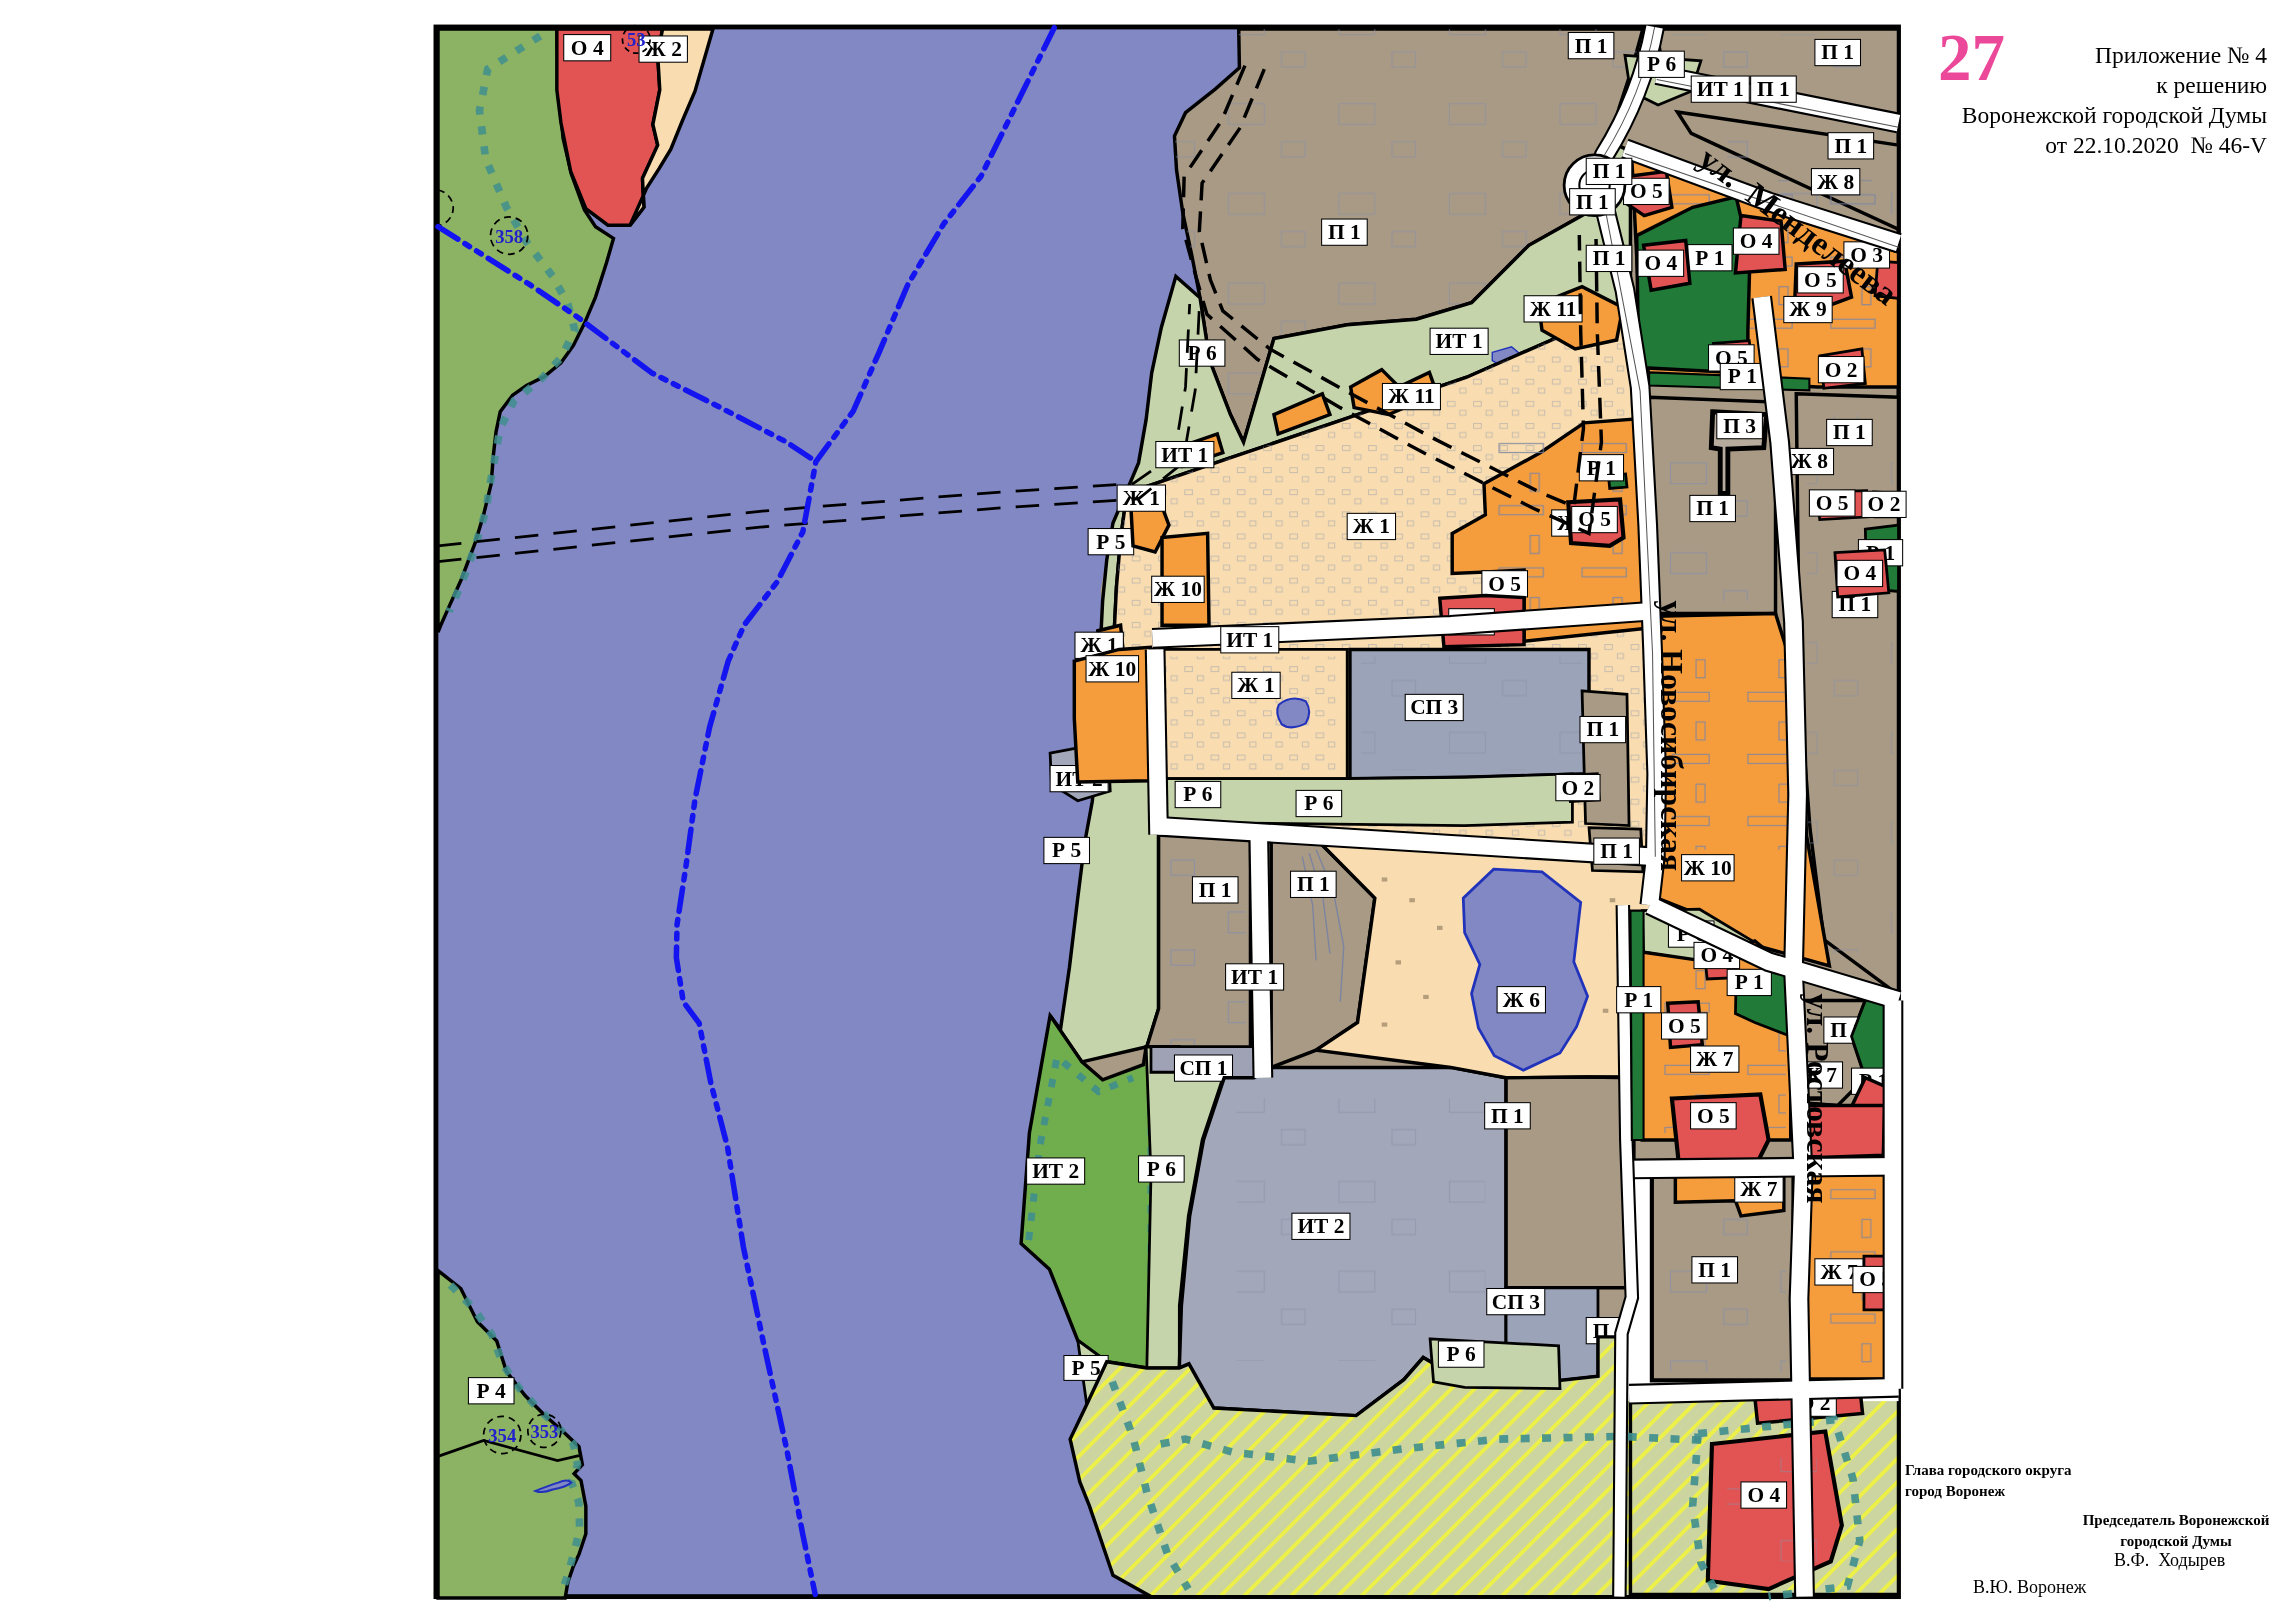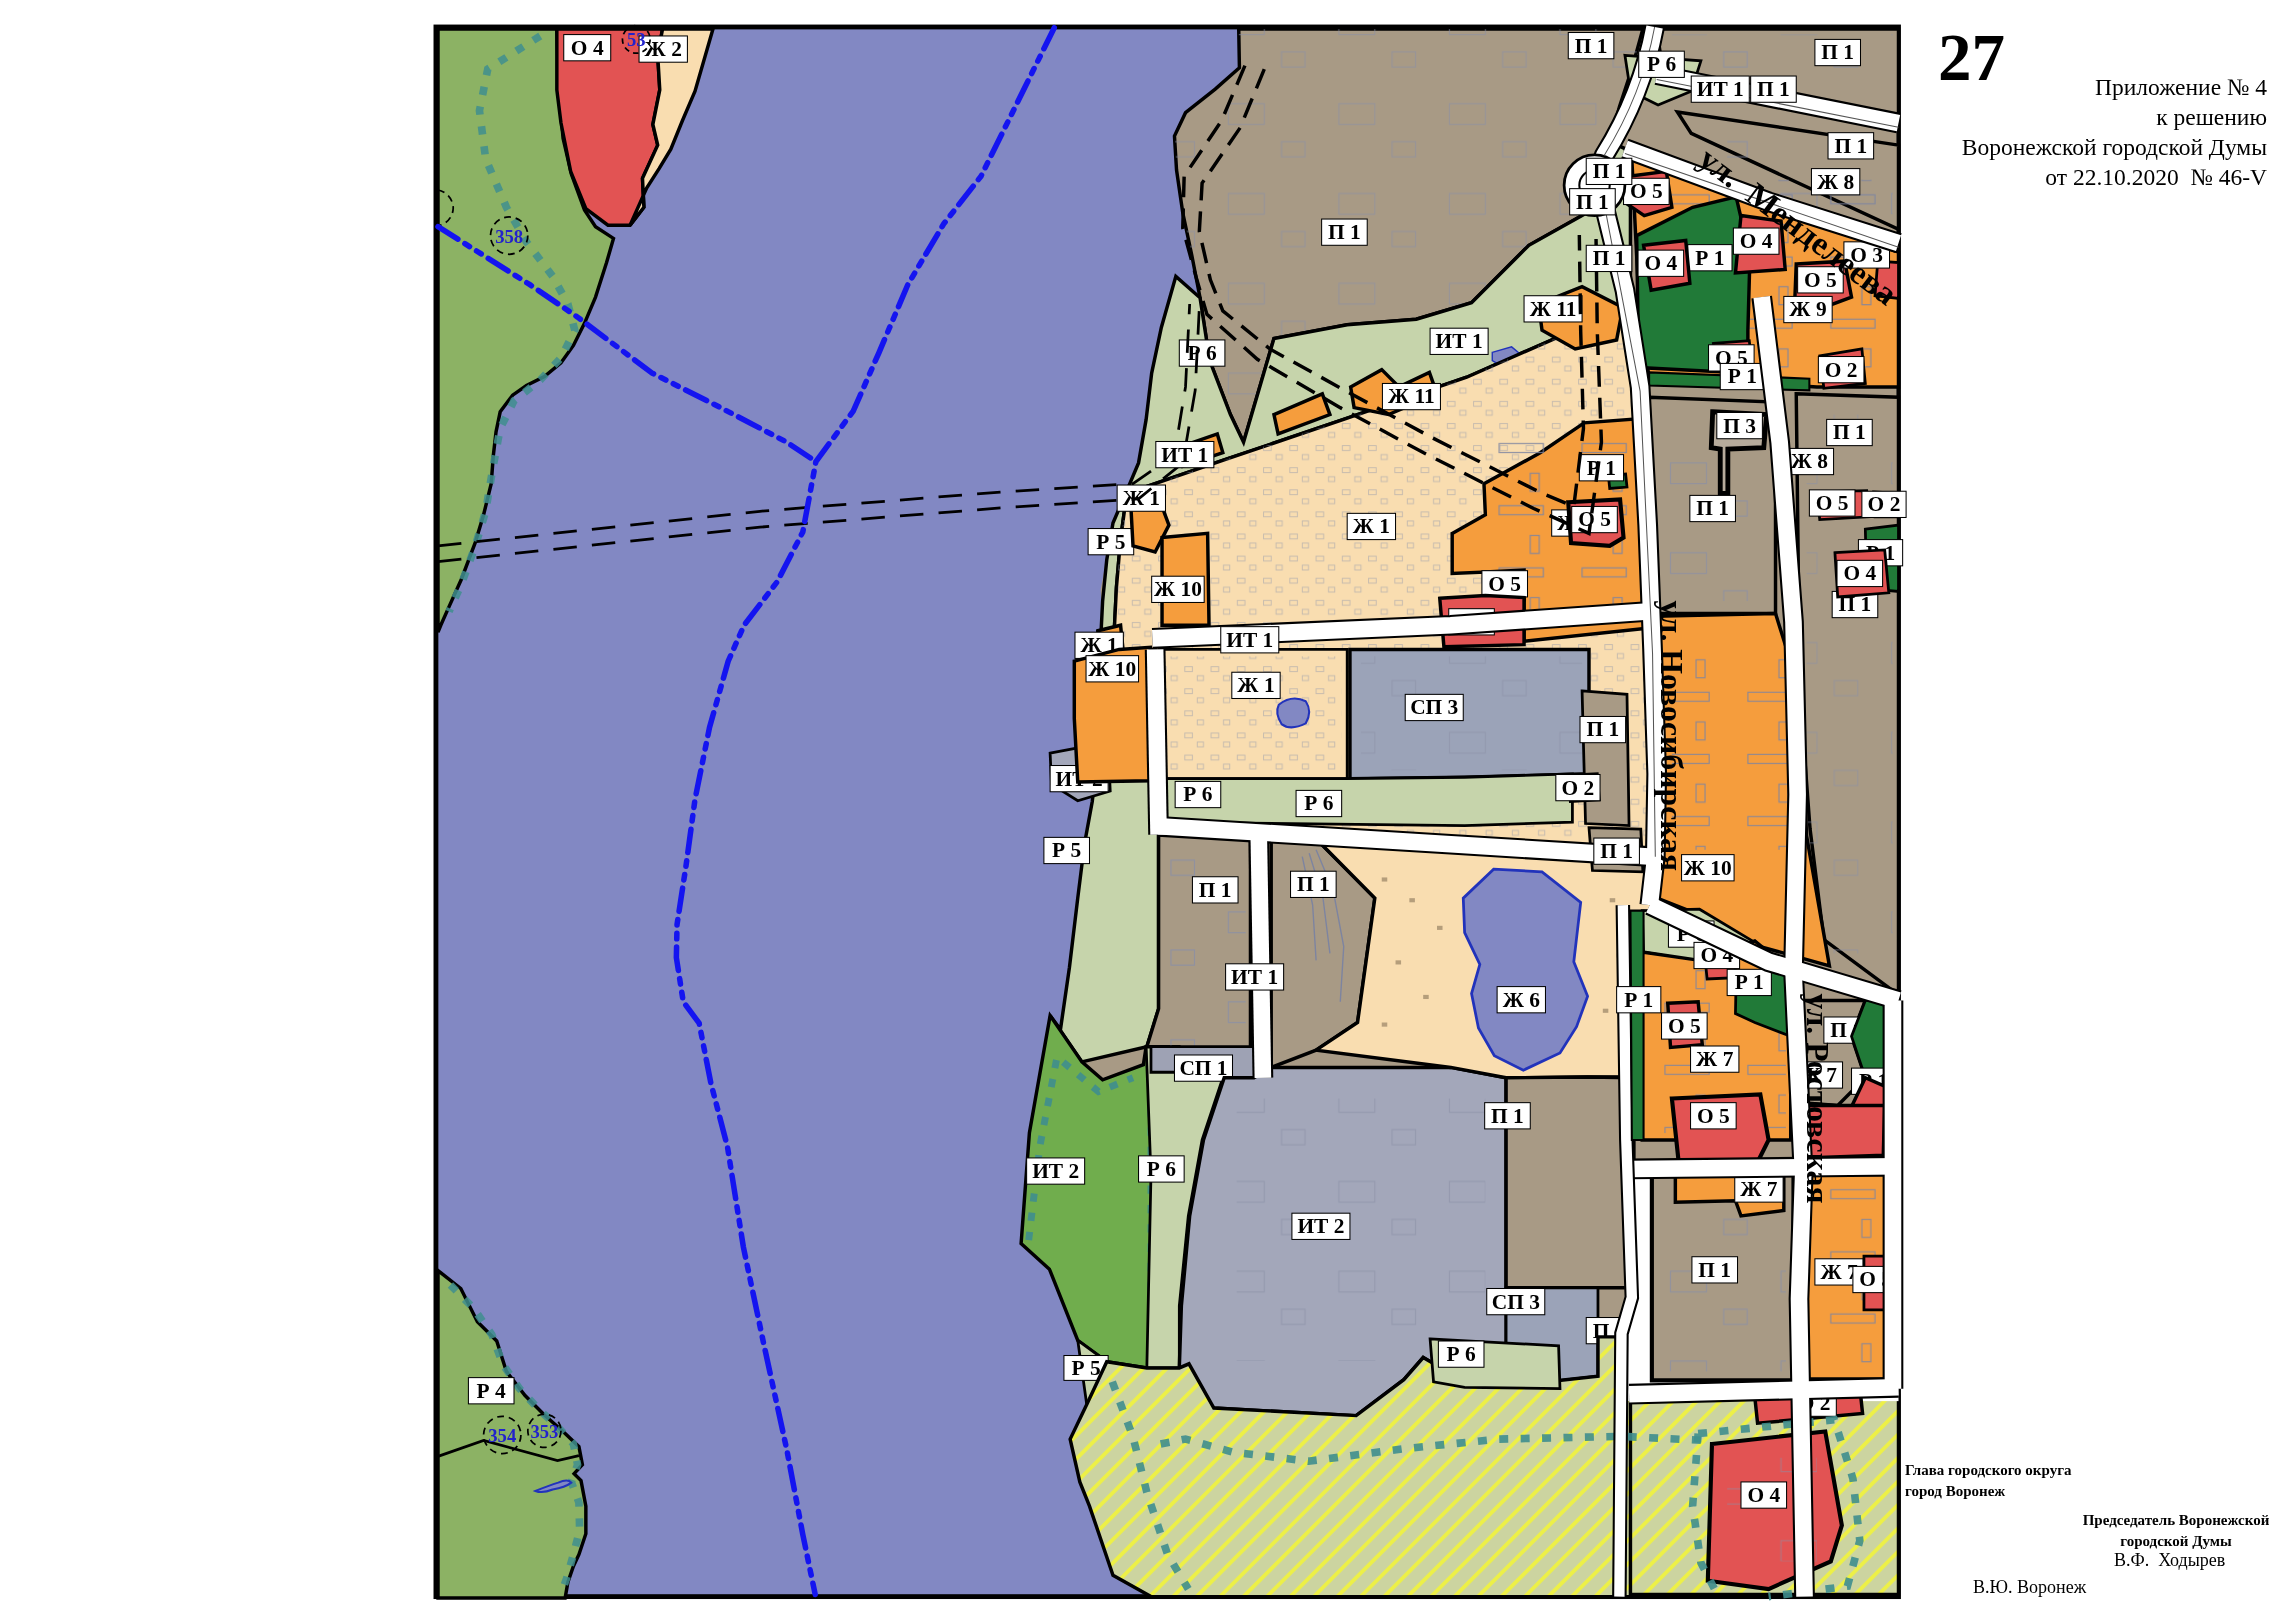--- a/index.html
+++ b/index.html
@@ -772,23 +772,23 @@
         <text class="lt" x="1809" y="936">ИТ 1</text>
       </g>
 
 <g>
         <rect x="1774" y="1395" width="84" height="38" fill="#fff" stroke="#000" stroke-width="1.5"></rect>
         <text class="lt" x="1816" y="1424">ИТ 1</text>
       </g>
 
 </svg>
 
-<div style="position:absolute;left:1938px;top:19.3px;color:#000000;font:bold 67px 'Liberation Serif',serif;">27</div>
-
-<div style="position:absolute;left:1700px;top:40px;width:567px;text-align:right;font:23.5px 'Liberation Serif',serif;color:#000;line-height:30px;margin-top:32px;">Приложение&nbsp;№&nbsp;4<br>к решению<br>Воронежской городской Думы<br>от 22.10.2020&nbsp;&nbsp;№&nbsp;46-V</div>
+<div style="position:absolute;left:1938px;top:19.3px;color:#ec4899;font:bold 67px 'Liberation Serif',serif;">27</div>
+
+<div style="position:absolute;left:1700px;top:40px;width:567px;text-align:right;font:23.5px 'Liberation Serif',serif;color:#000;line-height:30px;">Приложение&nbsp;№&nbsp;4<br>к решению<br>Воронежской городской Думы<br>от 22.10.2020&nbsp;&nbsp;№&nbsp;46-V</div>
 
 <div style="position:absolute;left:1905px;top:1460px;width:180px;font:bold 15px 'Liberation Serif',serif;line-height:21px;white-space:nowrap;">Глава городского округа<br>город Воронеж</div>
 
 <div style="position:absolute;left:2073px;top:1510px;width:206px;text-align:center;font:bold 15px 'Liberation Serif',serif;line-height:21px;white-space:nowrap;">Председатель Воронежской<br>городской Думы</div>
 
 <div style="position:absolute;left:1973px;top:1577px;font:18px 'Liberation Serif',serif;">В.Ю. Воронеж</div>
 <div style="position:absolute;left:2114px;top:1550px;width:164px;text-align:left;font:18px 'Liberation Serif',serif;">В.Ф.&nbsp; Ходырев</div>
 </div>
 
 

